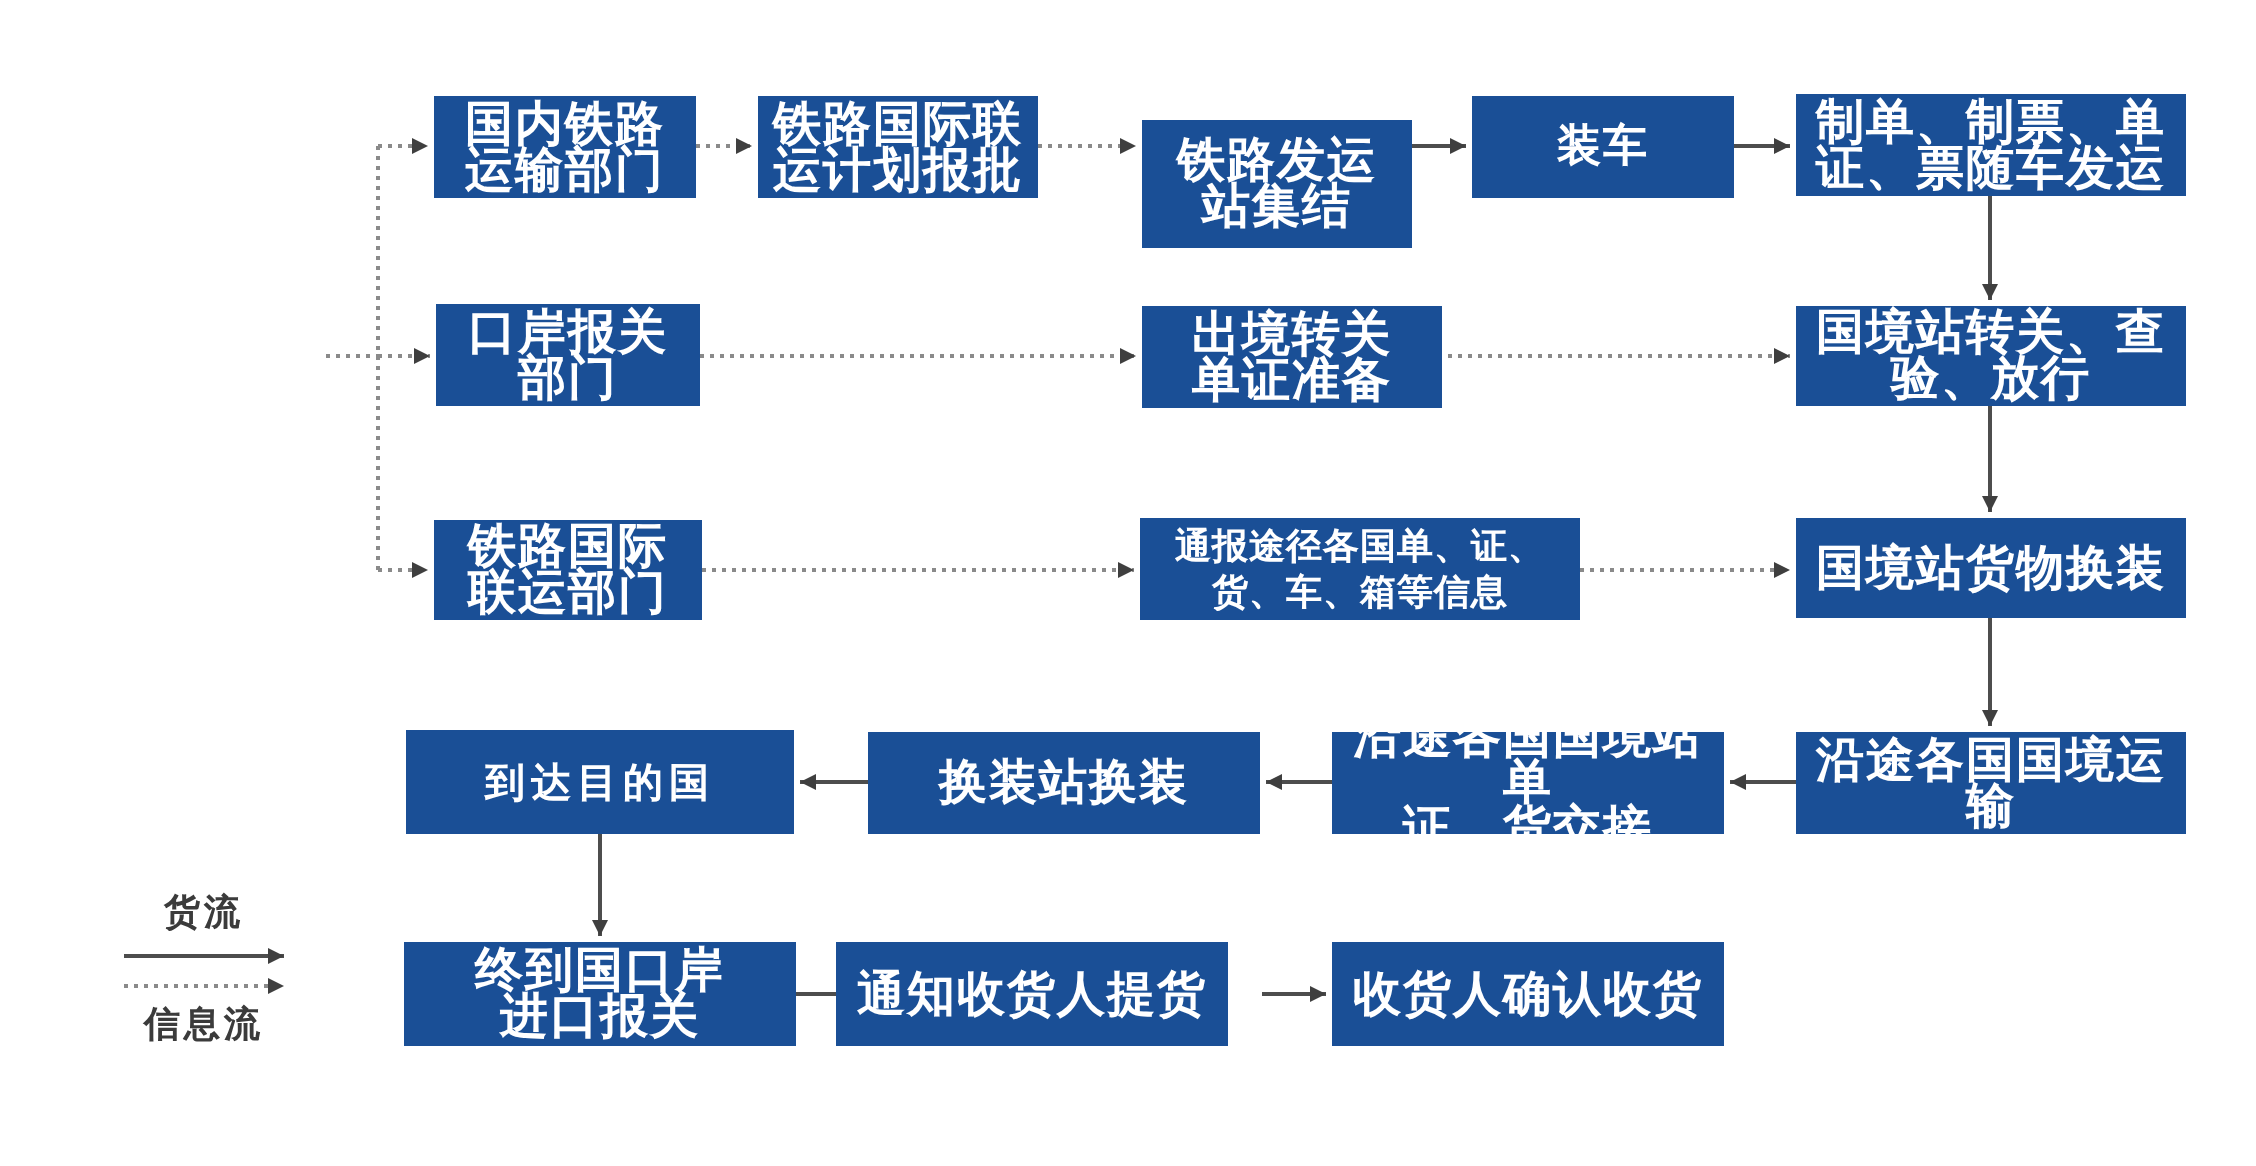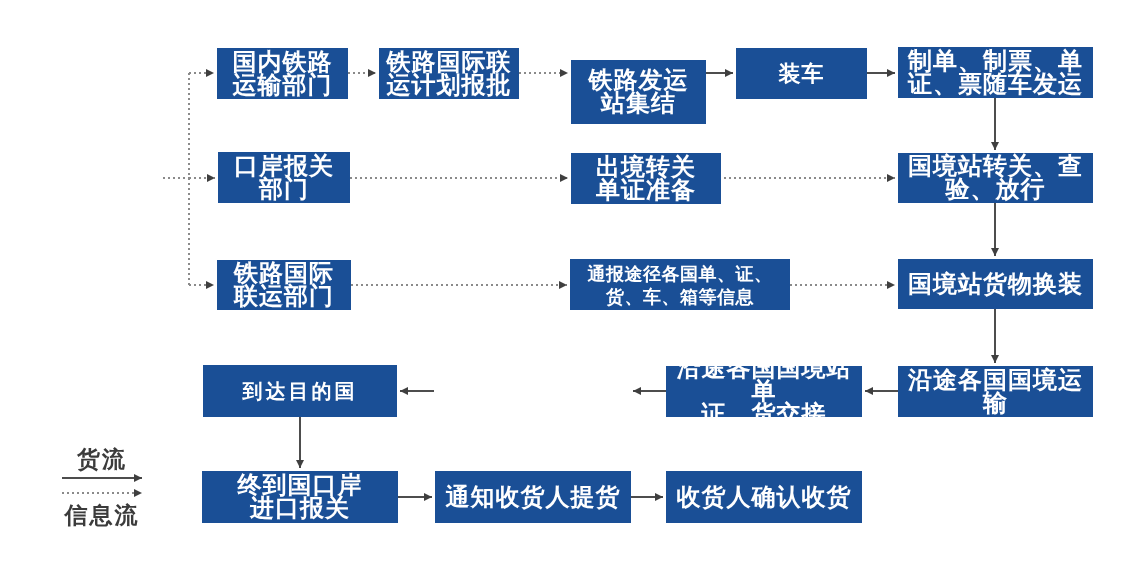--- a/index.html
+++ b/index.html
@@ -24,21 +24,21 @@
     font-size:24px;line-height:23px;
     letter-spacing:1px;
     white-space:pre-line;
     box-sizing:border-box;
     padding:2px 4px;
   }
   .legend-label{
     position:absolute;
     color:var(--legend-text,#3b3b3b);
     font-weight:bold;
-    font-size:23px;
+    font-size:18px;
     text-align:center;
     letter-spacing:2px;
   }
 </style>
 </head>
 <body>
 
 <div id="canvas">
 
   <svg id="connectors" viewBox="0 0 1128 583" xmlns="http://www.w3.org/2000/svg">
@@ -112,27 +112,28 @@
   <div class="node" style="left:570px;top:259px;width:220px;height:51px;font-size:18px;letter-spacing:0.5px;">通报途径各国单、证、
 货、车、箱等信息</div>
 
   <div class="node" style="left:898px;top:259px;width:195px;height:50px;">国境站货物换装</div>
 
   <div class="node" style="left:898px;top:366px;width:195px;height:51px;">沿途各国国境运输</div>
 
   <div class="node" style="left:666px;top:366px;width:196px;height:51px;">沿途各国国境站单
 证、货交接</div>
 
+  <div class="node" style="left:434px;top:366px;width:196px;height:51px;">换装站换装</div>
 
   <div class="node" style="left:203px;top:365px;width:194px;height:52px;font-size:20px;letter-spacing:3px;text-align:right;">到达目的国</div>
 
   <div class="node" style="left:202px;top:471px;width:196px;height:52px;">终到国口岸
 进口报关</div>
 
-  <div class="node" style="left:435px;top:471px;width:196px;height:52px;">通知收货人提货</div>
+  <div class="node" style="left:418px;top:471px;width:196px;height:52px;">通知收货人提货</div>
 
   <div class="node" style="left:666px;top:471px;width:196px;height:52px;text-align:right;">收货人确认收货</div>
 
   <div>
     <div class="legend-label" style="left:62px;top:444px;width:80px;">货流</div>
     <div class="legend-label" style="left:52px;top:500px;width:100px;">信息流</div>
   </div>
 
 </div>
 

